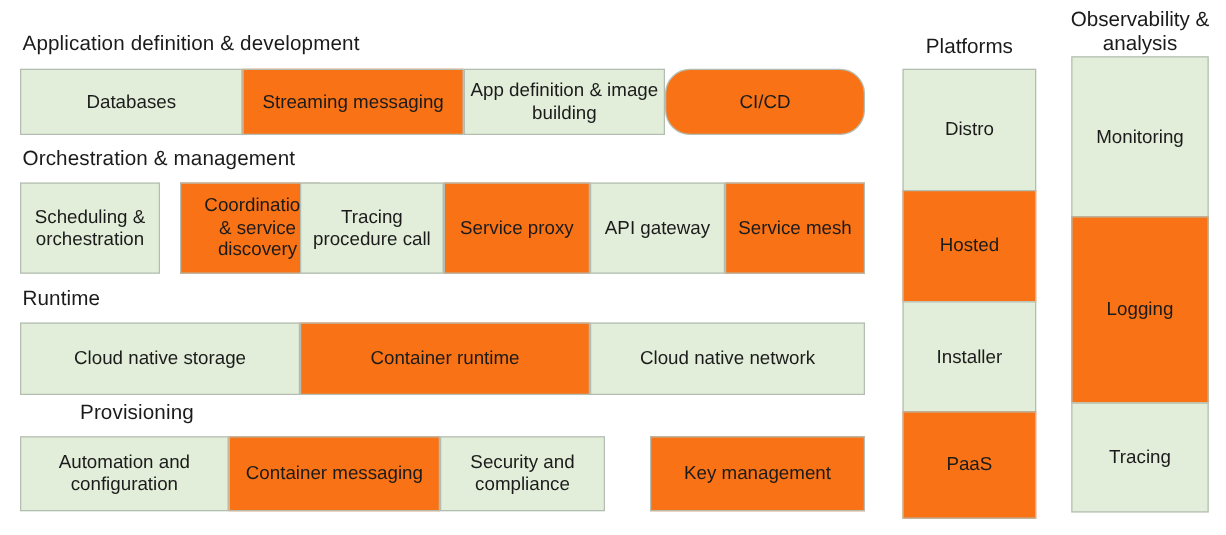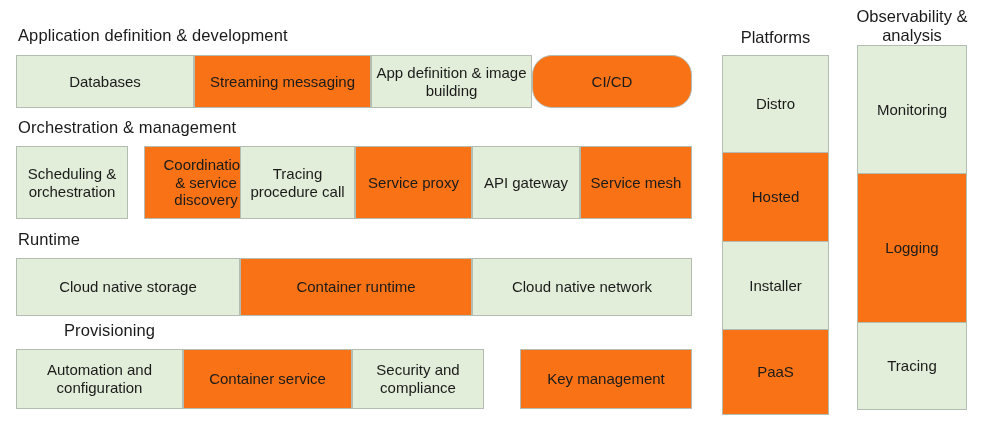--- a/index.html
+++ b/index.html
@@ -105,21 +105,21 @@
 <div class="group" id="grp-run">
   <div class="cell light" style="left:0px;   width:224px;">Cloud native storage</div>
   <div class="cell dark" style="left:224px; width:232px;">Container runtime</div>
   <div class="cell light" style="left:456px; width:220px;">Cloud native network</div>
 </div>
 
 <div class="row-title" id="t-prov">Provisioning</div>
 
 <div class="group" id="grp-prov">
   <div class="cell light" style="left:0px;   width:167px;">Automation and configuration</div>
-  <div class="cell dark" style="left:167px; width:169px;">Container service</div>
+  <div class="cell dark" style="left:167px; width:169px;">Container messaging</div>
   <div class="cell light" style="left:336px; width:132px;">Security and compliance</div>
   <div class="cell dark" style="left:504px; width:172px;">Key management</div>
 </div>
 
 <div class="col-title" id="ct-platforms">Platforms</div>
 
 <div class="colgroup" id="col-platforms">
   <div class="cell light" style="top:55px;  height:98px;">Distro</div>
   <div class="cell dark" style="top:152px; height:90px;">Hosted</div>
   <div class="cell light" style="top:241px; height:89px;">Installer</div>

